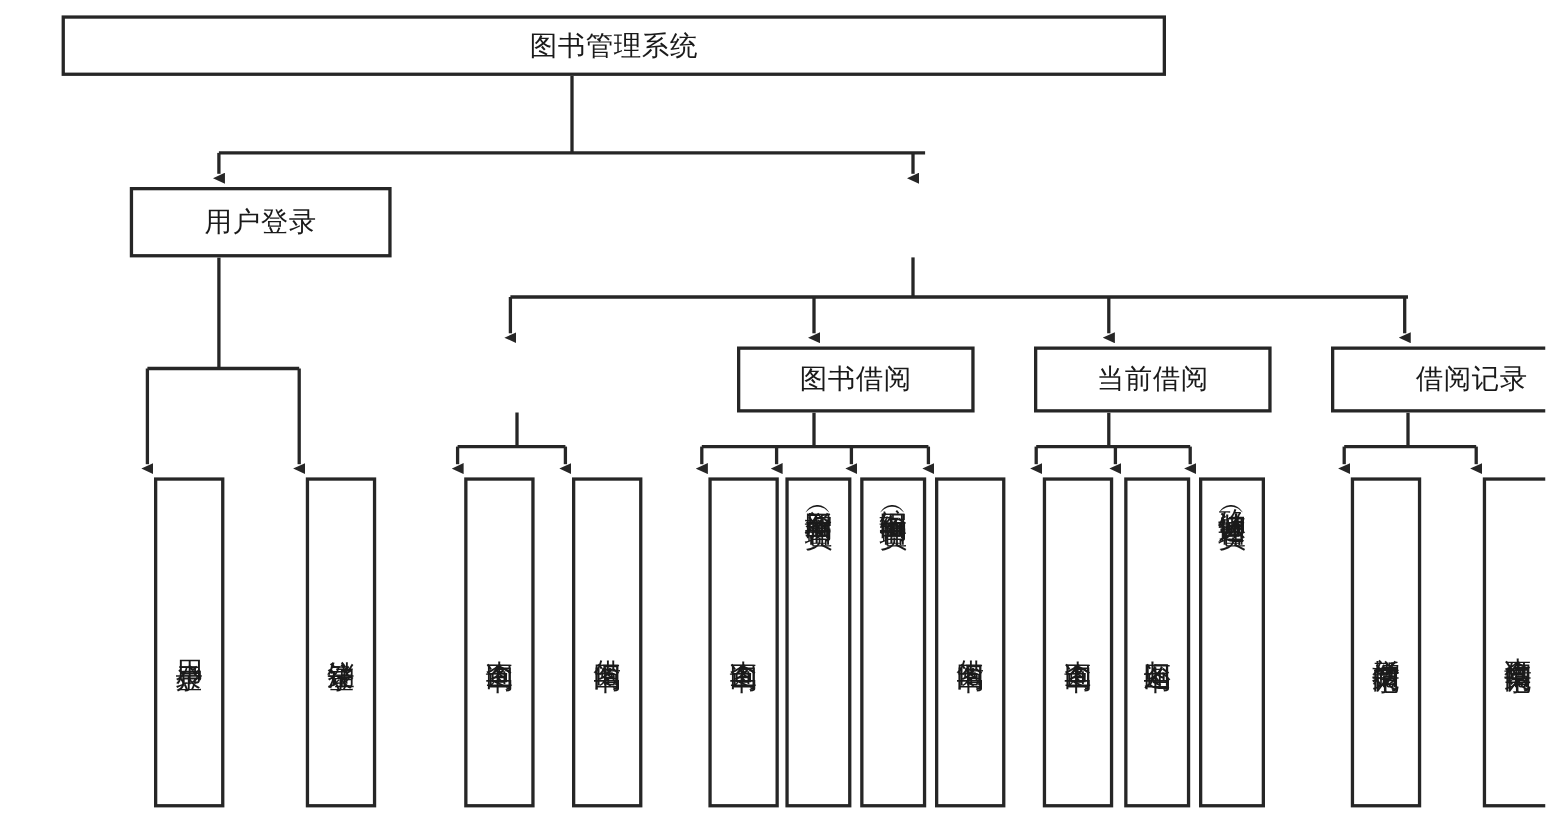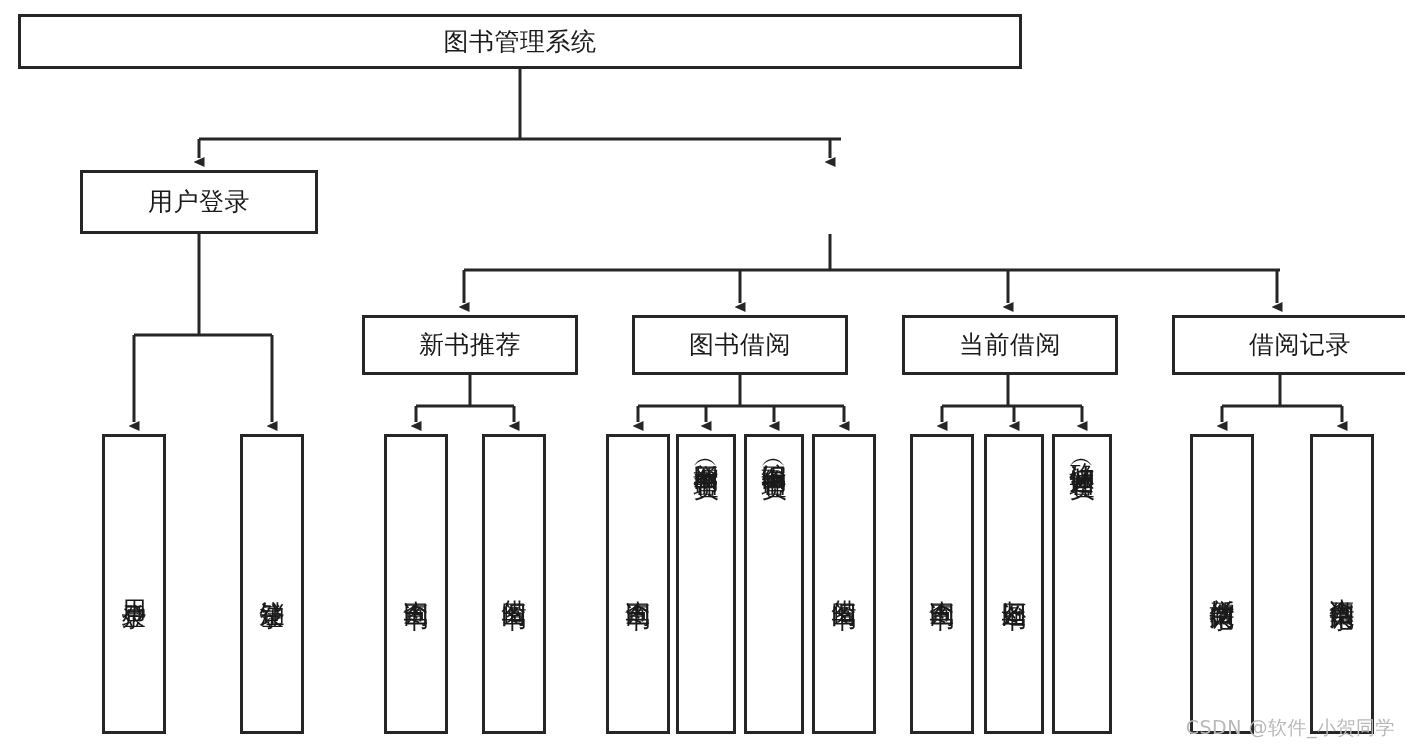--- a/index.html
+++ b/index.html
@@ -19,20 +19,21 @@
   }
   .node {
     position: absolute;
     box-sizing: border-box;
     border: 3px solid #262626;
     background: #ffffff;
     display: flex;
     align-items: center;
     justify-content: center;
     color: #1a1a1a;
+    margin-left: 38px;
   }
   .node .label {
     font-size: 25px;
     line-height: 1.25;
     letter-spacing: 0.5px;
     white-space: nowrap;
   }
   .node.vertical {
     border-width: 3px;
     align-items: flex-start;
@@ -128,23 +129,20 @@
 
   <div class="node root" style="left:18px; top:14px; width:1004px; height:55px;">
     <span class="label">图书管理系统</span>
   </div>
 
   <div class="node" style="left:80px; top:170px; width:238px; height:64px;">
     <span class="label">用户登录</span>
   </div>
 
 
-  <div class="node" style="left:362px; top:315px; width:216px; height:60px;">
-    <span class="label">新书推荐</span>
-  </div>
 
   <div class="node" style="left:902px; top:315px; width:216px; height:60px;">
     <span class="label">当前借阅</span>
   </div>
 
   <div class="node" style="left:632px; top:315px; width:216px; height:60px;">
     <span class="label">图书借阅</span>
   </div>
 
   <div class="node" style="left:1172px; top:315px; width:256px; height:60px;">
@@ -196,15 +194,14 @@
   </div>
 
   <div class="node vertical centered" style="left:1190px; top:434px; width:64px; height:300px;">
     <span class="label">新增借阅记录</span>
   </div>
 
   <div class="node vertical centered" style="left:1310px; top:434px; width:64px; height:300px;">
     <span class="label">查询借阅记录</span>
   </div>
 
-  <div class="watermark">CSDN @软件_小贺同学</div>
 
 </div>
 
 </body></html>

